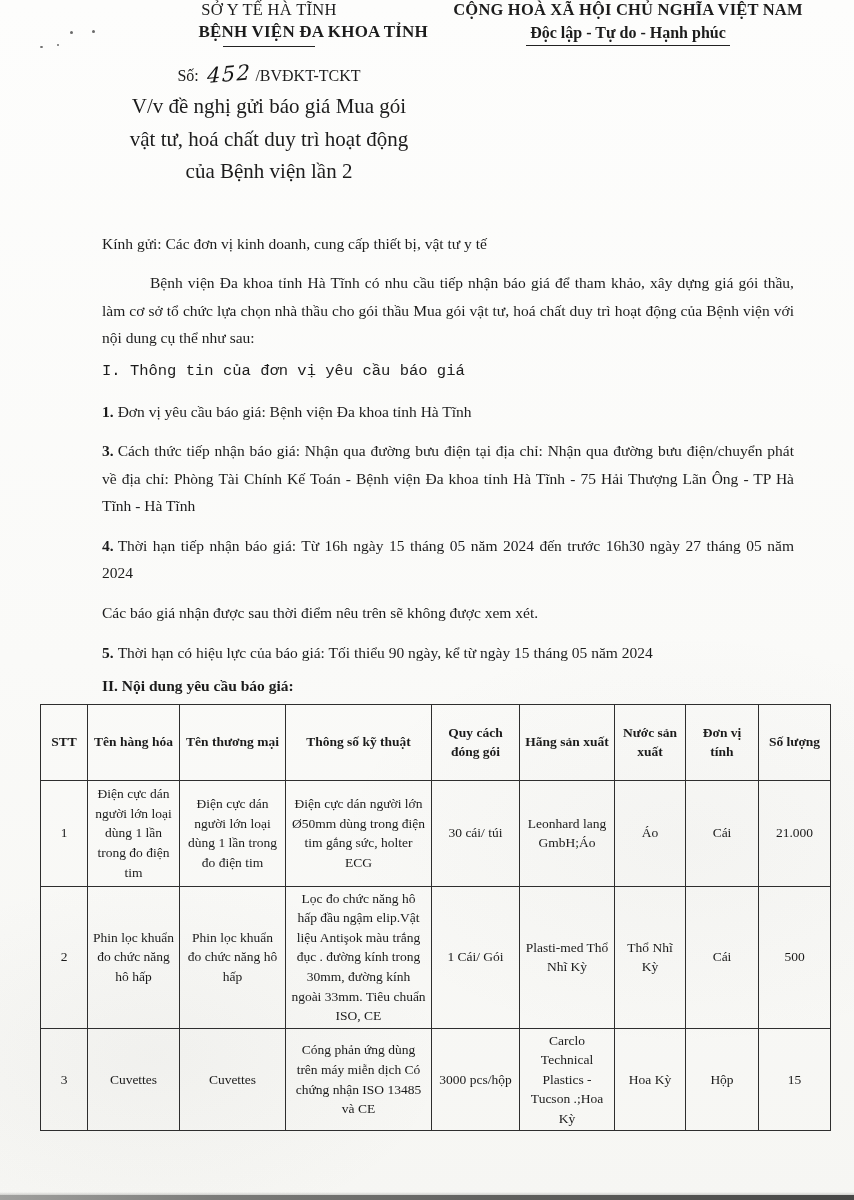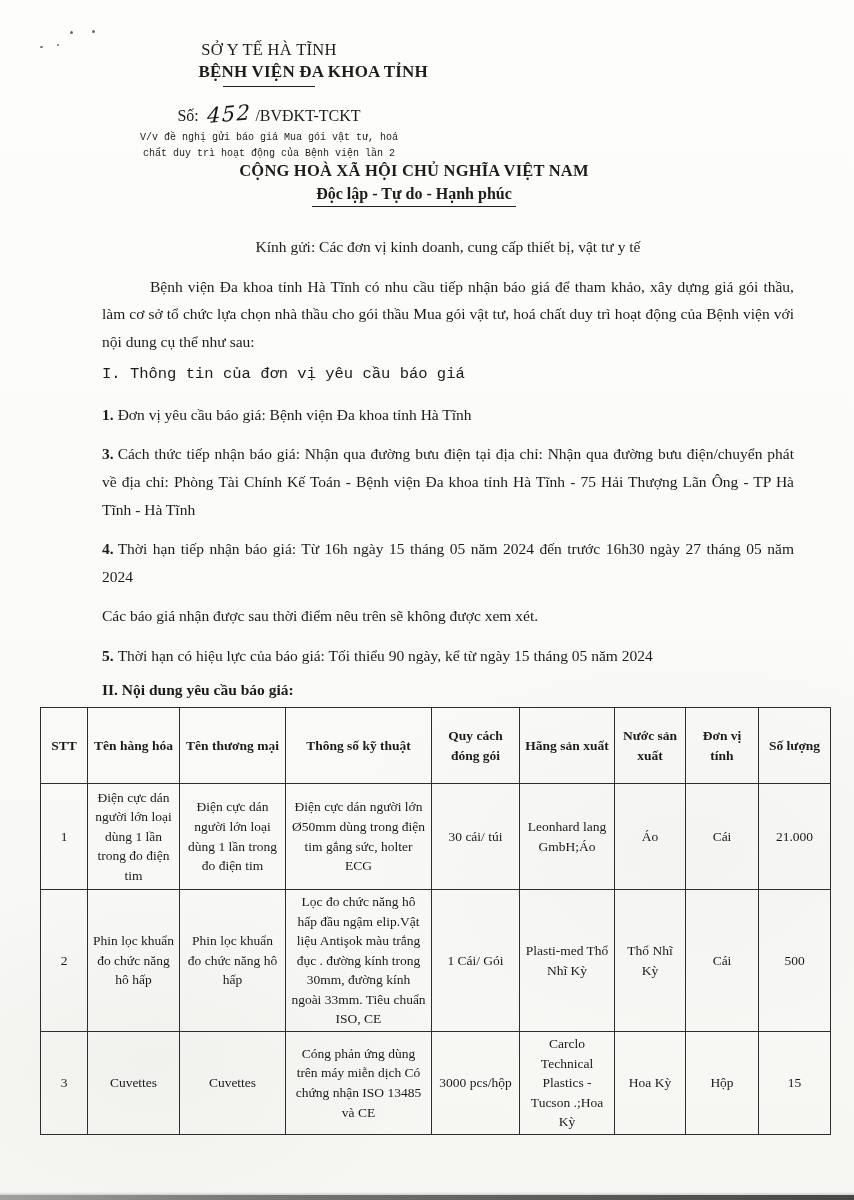--- a/index.html
+++ b/index.html
@@ -12,41 +12,41 @@
   .page{
     position:relative;width:854px;height:1200px;overflow:hidden;
     background:
       radial-gradient(ellipse 420px 260px at 18% 88%, rgba(120,120,115,0.05), rgba(0,0,0,0) 70%),
       radial-gradient(ellipse 500px 300px at 80% 70%, rgba(120,120,115,0.04), rgba(0,0,0,0) 70%),
       linear-gradient(180deg,#fdfdfc 0%,#fafaf8 55%,#f6f6f3 100%);
   }
   .speck{position:absolute;background:#6a6a6a;border-radius:50%;}
 
   
-  .hdr{display:flex;padding-top:40px;flex-direction:column;}
+  .hdr{display:flex;}
   .hdr-left{width:318px;margin-left:110px;text-align:center;flex:none;}
   .hdr-right{flex:1;text-align:center;padding-right:26px;}
   .org-parent{font-size:16.5px;letter-spacing:.3px;}
   .org-name{font-size:17px;font-weight:bold;margin-top:2px;letter-spacing:.2px;text-align:right;}
   .rule-left{width:92px;border-top:1.6px solid #222;margin:4px auto 0;}
   .doc-number{margin-top:15px;font-size:16px;white-space:nowrap;}
   .hand{
     display:inline-block;font-family:"DejaVu Serif",serif;font-style:italic;
     font-size:21px;transform:rotate(-5deg) skewX(-6deg);
     margin:0 4px 0 8px;letter-spacing:1.5px;color:#161616;
   }
-  .subject{width:288px;margin:4px auto 0;font-size:10px;line-height:1.55;font-family:Liberation Mono, monospace;}
+  .subject{width:288px;margin:4px auto 16px;font-size:21px;line-height:1.55;}
   .nat-title{font-size:16.5px;font-weight:bold;letter-spacing:.2px;}
   .nat-motto{display:inline-block;font-size:16px;font-weight:bold;margin-top:4px;
     border-bottom:1.6px solid #222;padding:0 4px 3px;}
   .place-date{margin-top:44px;font-size:16.5px;font-style:italic;}
 
   
   .docbody{margin:26px 60px 0 102px;font-size:15.5px;line-height:1.78;text-align:justify;}
-  .recipient{text-align:center;margin:0 0 10px;}
+  .recipient{text-align:left;margin:0 0 10px;}
   .para{margin:12px 0 6px;}
   .indent{text-indent:48px;}
   .sec{margin:0 0 4px;font-family:Liberation Mono, monospace;}
   .num{font-weight:bold;margin-right:4px;}
   .sec2{font-weight:bold;margin:2px 0 2px;}
   .list-lead{margin:0 0 4px 52px;}
   .list-lead .ln{margin-right:12px;}
 
   
   table.items{

